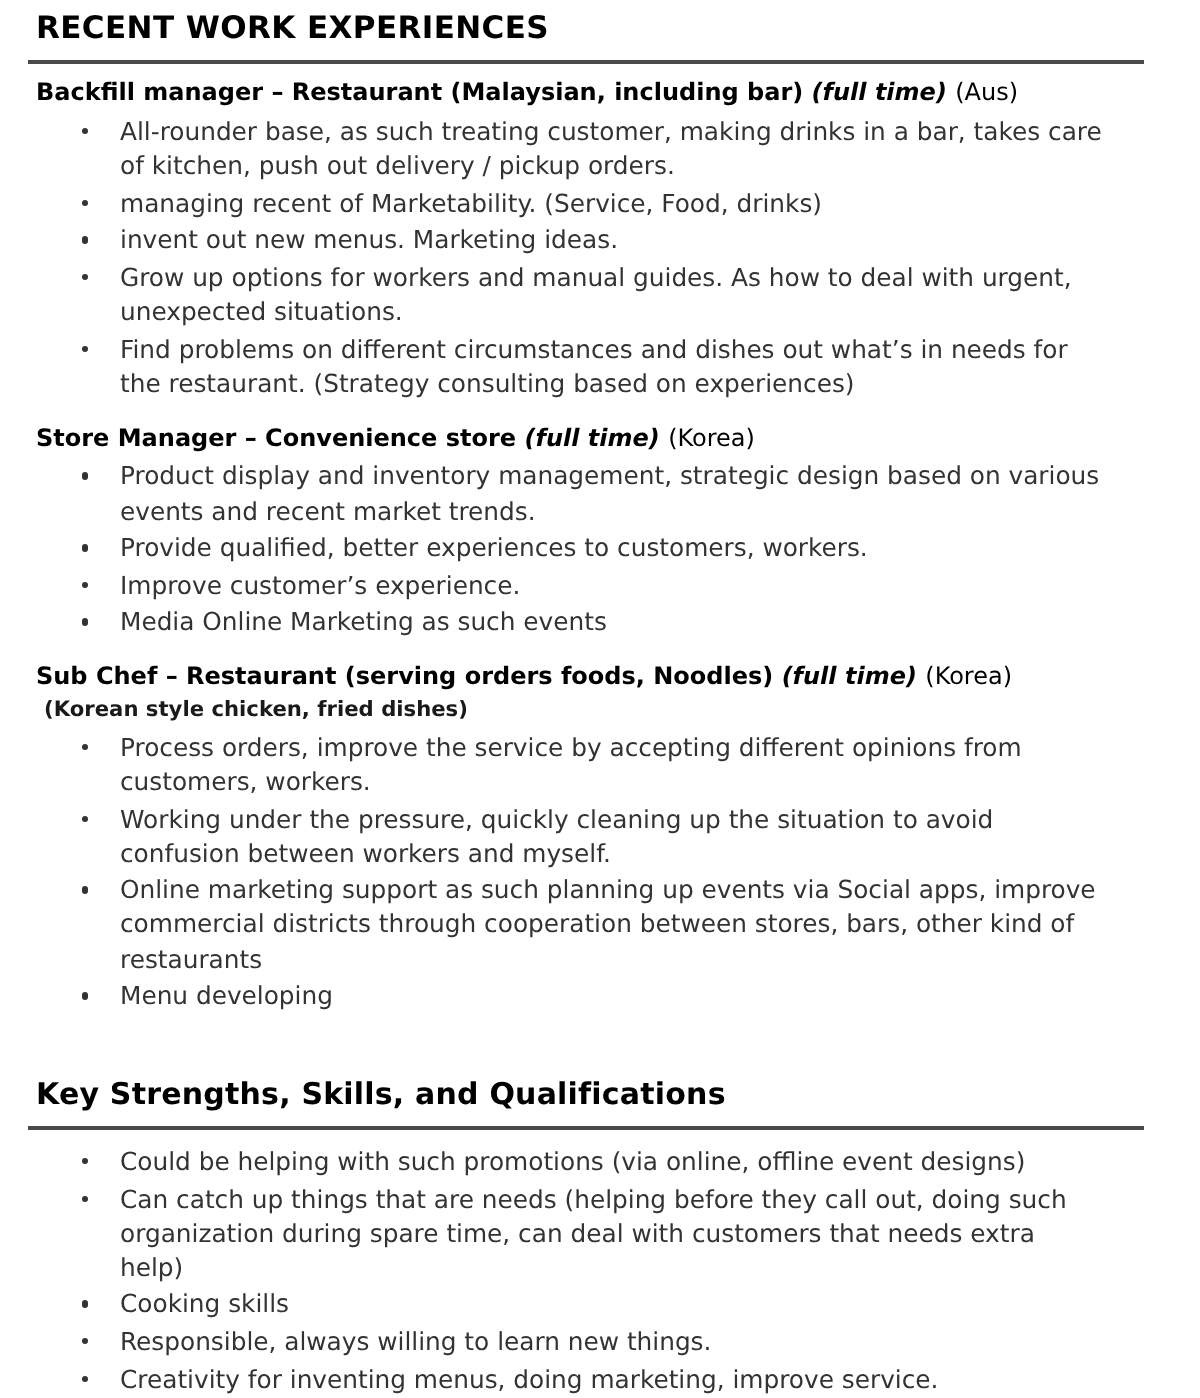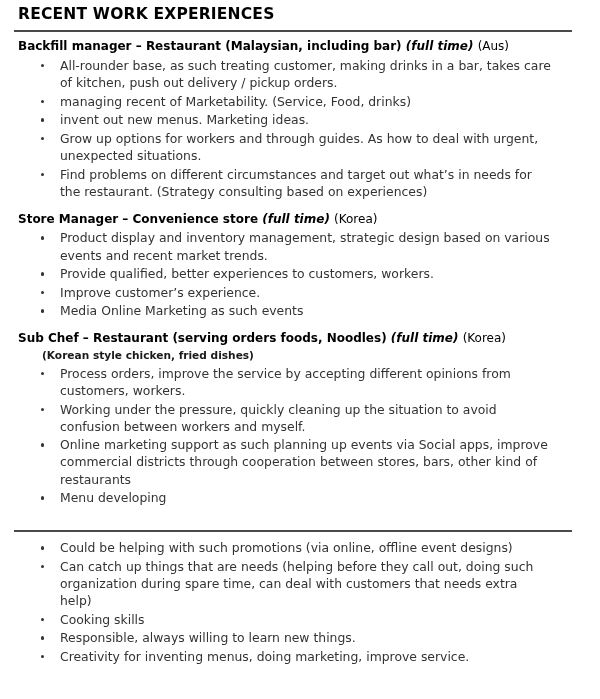--- a/index.html
+++ b/index.html
@@ -59,21 +59,21 @@
     font-weight: bold;
   }
   .job-title .jt-meta-plain {
     font-weight: normal;
     font-style: normal;
   }
   .job-subtitle {
     font-size: 10.6px;
     font-weight: bold;
     color: #1a1a1a;
-    margin: 0 0 1px 28px;
+    margin: 0 0 1px 8px;
     line-height: 1.3;
   }
   
   ul.bullets {
     list-style: none;
     margin: 2px 17px 0 0;
     padding: 0;
   }
   ul.bullets > li {
     position: relative;
@@ -112,22 +112,22 @@
     <div class="job">
       <div class="job-title">
         <span>Backfill manager – Restaurant (Malaysian, including bar)</span>
         <span class="jt-meta-italic">(full time)</span>
         <span class="jt-meta-plain">(Aus)</span>
       </div>
       <ul class="bullets">
         <li>All-rounder base, as such treating customer, making drinks in a bar, takes care of kitchen, push out delivery / pickup orders.</li>
         <li>managing recent of Marketability. (Service, Food, drinks)</li>
         <li>invent out new menus. Marketing ideas.</li>
-        <li>Grow up options for workers and through guides. As how to deal with urgent, unexpected situations.</li>
-        <li>Find problems on different circumstances and target out what’s in needs for the restaurant. (Strategy consulting based on experiences)</li>
+        <li>Grow up options for workers and manual guides. As how to deal with urgent, unexpected situations.</li>
+        <li>Find problems on different circumstances and dishes out what’s in needs for the restaurant. (Strategy consulting based on experiences)</li>
       </ul>
     </div>
 
     <div class="job">
       <div class="job-title">
         <span>Store Manager – Convenience store</span>
         <span class="jt-meta-italic">(full time)</span>
         <span class="jt-meta-plain">(Korea)</span>
       </div>
       <ul class="bullets">
@@ -151,20 +151,21 @@
         <li>Online marketing support as such planning up events via Social apps, improve commercial districts through cooperation between stores, bars, other kind of restaurants</li>
         <li>Menu developing</li>
       </ul>
     </div>
 
   </div>
 
   <div class="spacer-sm"></div>
 
   <div>
+    <h2 class="section-title secondary">Key Strengths, Skills, and Qualifications</h2>
     <hr class="rule">
     <ul class="bullets skills-list">
       <li>Could be helping with such promotions (via online, offline event designs)</li>
       <li>Can catch up things that are needs (helping before they call out, doing such organization during spare time, can deal with customers that needs extra help)</li>
       <li>Cooking skills</li>
       <li>Responsible, always willing to learn new things.</li>
       <li>Creativity for inventing menus, doing marketing, improve service.</li>
 
     </ul>
   </div>

